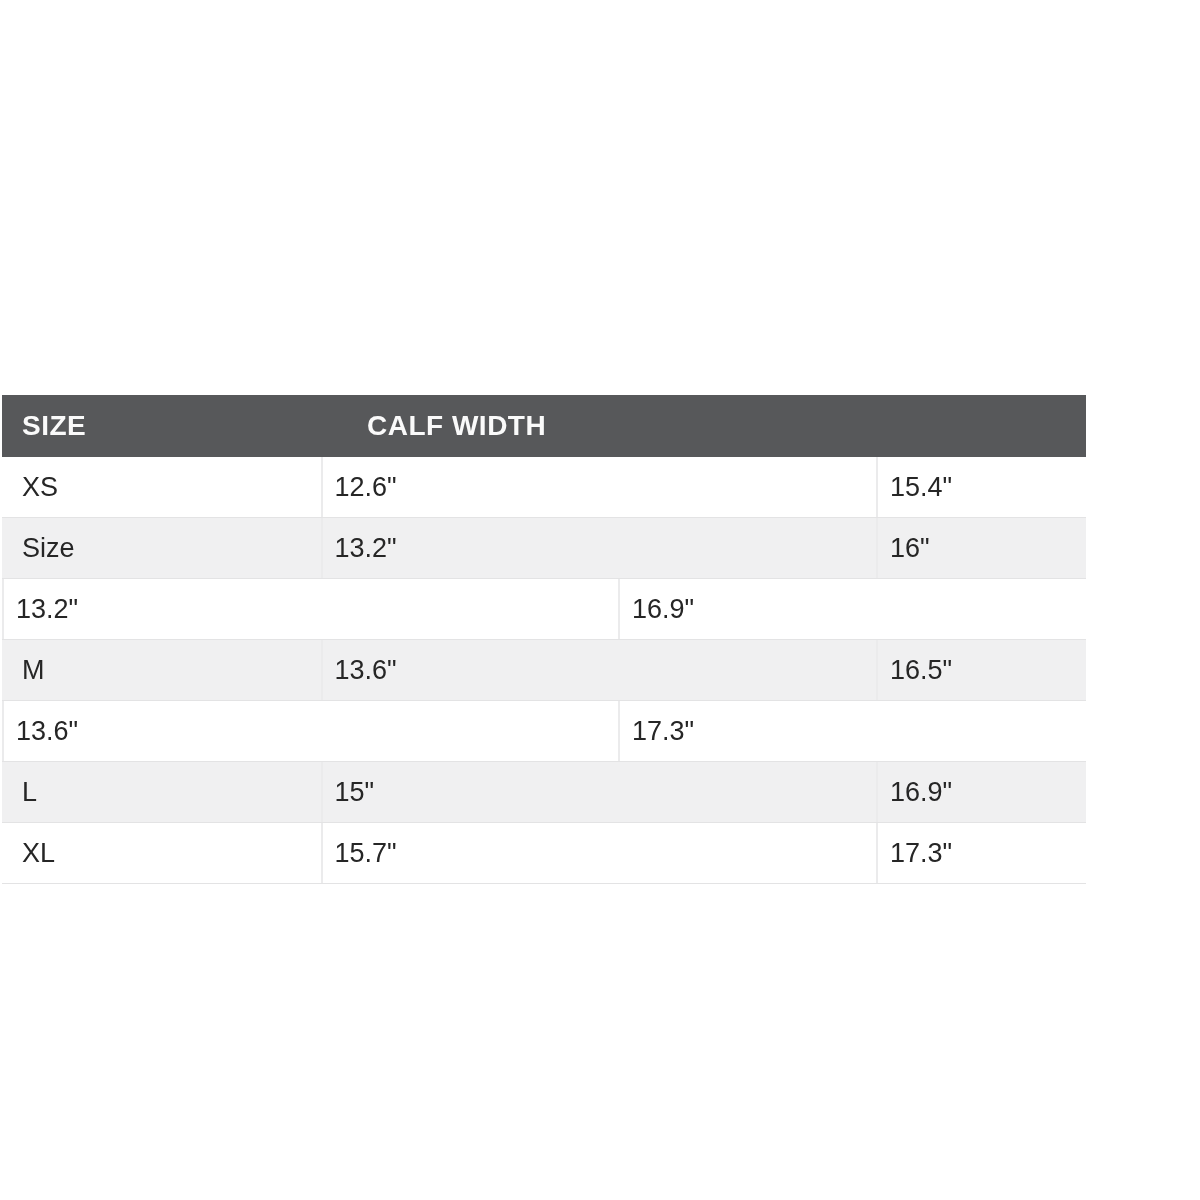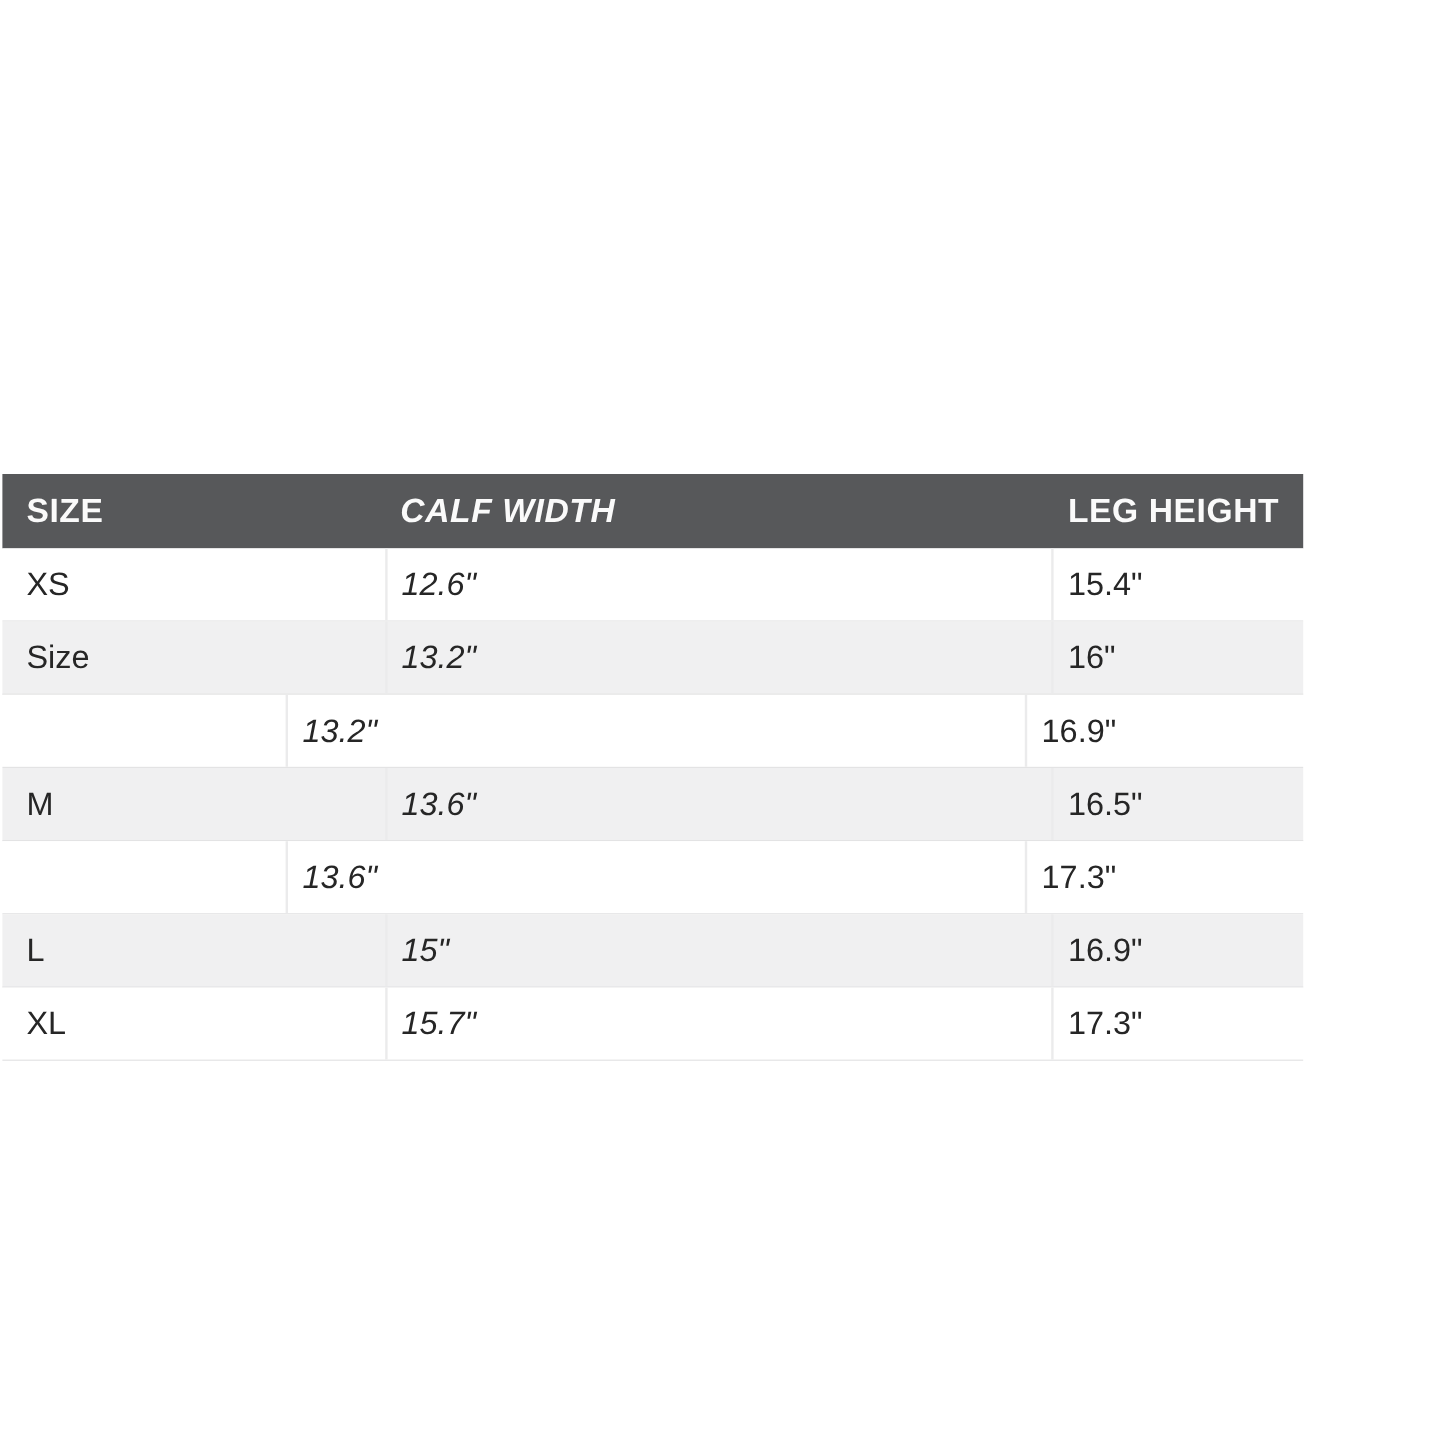--- a/index.html
+++ b/index.html
@@ -32,49 +32,47 @@
     box-sizing: border-box;
     display: flex;
     align-items: center;
     height: 100%;
   }
   .tr {
     display: flex;
     height: 60px;
     background: var(--row-bg, #ffffff);
     border-bottom: 1px solid var(--row-border, #e3e3e4);
-    justify-content: flex-end;
   }
   .tr.alt {
     background: var(--row-alt-bg, #f0f0f1);
   }
   .td {
     font-size: 27px;
     color: var(--cell-text, #262626);
     box-sizing: border-box;
     display: flex;
     align-items: center;
     height: 100%;
   }
   .c1 { width: 352px; padding-left: 20px; }
-  .c2 { width: 616px; padding-left: 13px; font-style: italic; }
+  .c2 { width: 616px; padding-left: 13px; }
   .c3 { width: 232px; padding-left: 14px; }
   .td.c2, .td.c3 {
     border-left: 2px solid var(--column-divider, #ebebec);
     padding-left: 12px;
   }
 </style>
 </head>
 <body style="--page-bg: #ffffff; --header-bg: #57585a; --header-text: #fafafa; --row-bg: #ffffff; --row-alt-bg: #f0f0f1; --row-border: #e3e3e4; --column-divider: #ebebec; --cell-text: #262626;">
 
 <div class="size-chart">
   <div class="thead">
     <div class="th c1">SIZE</div>
     <div class="th c2">CALF WIDTH</div>
-    <div class="th c3">LEG HEIGHT</div>
   </div>
   <div class="tbody" id="table-body">
       <div class="tr">
         <div class="td c1">XS</div>
         <div class="td c2">12.6"</div>
         <div class="td c3">15.4"</div>
       </div>
       <div class="tr alt">
         <div class="td c1">Size</div>
         <div class="td c2">13.2"</div>

